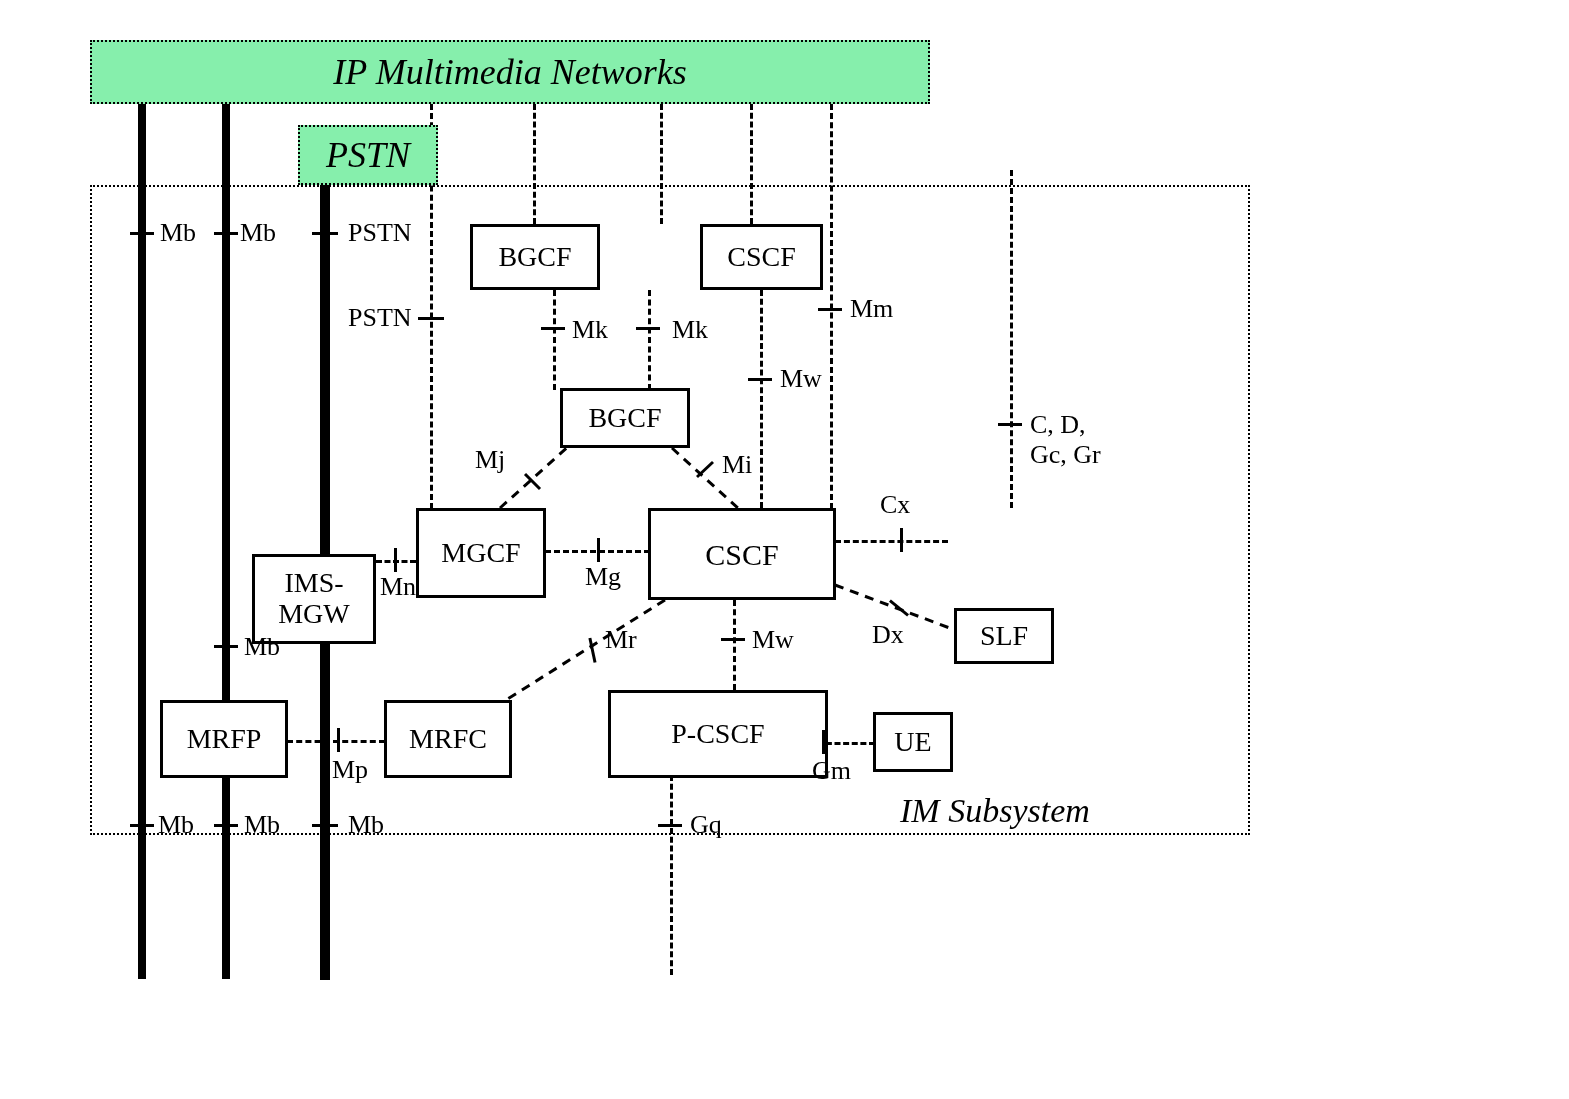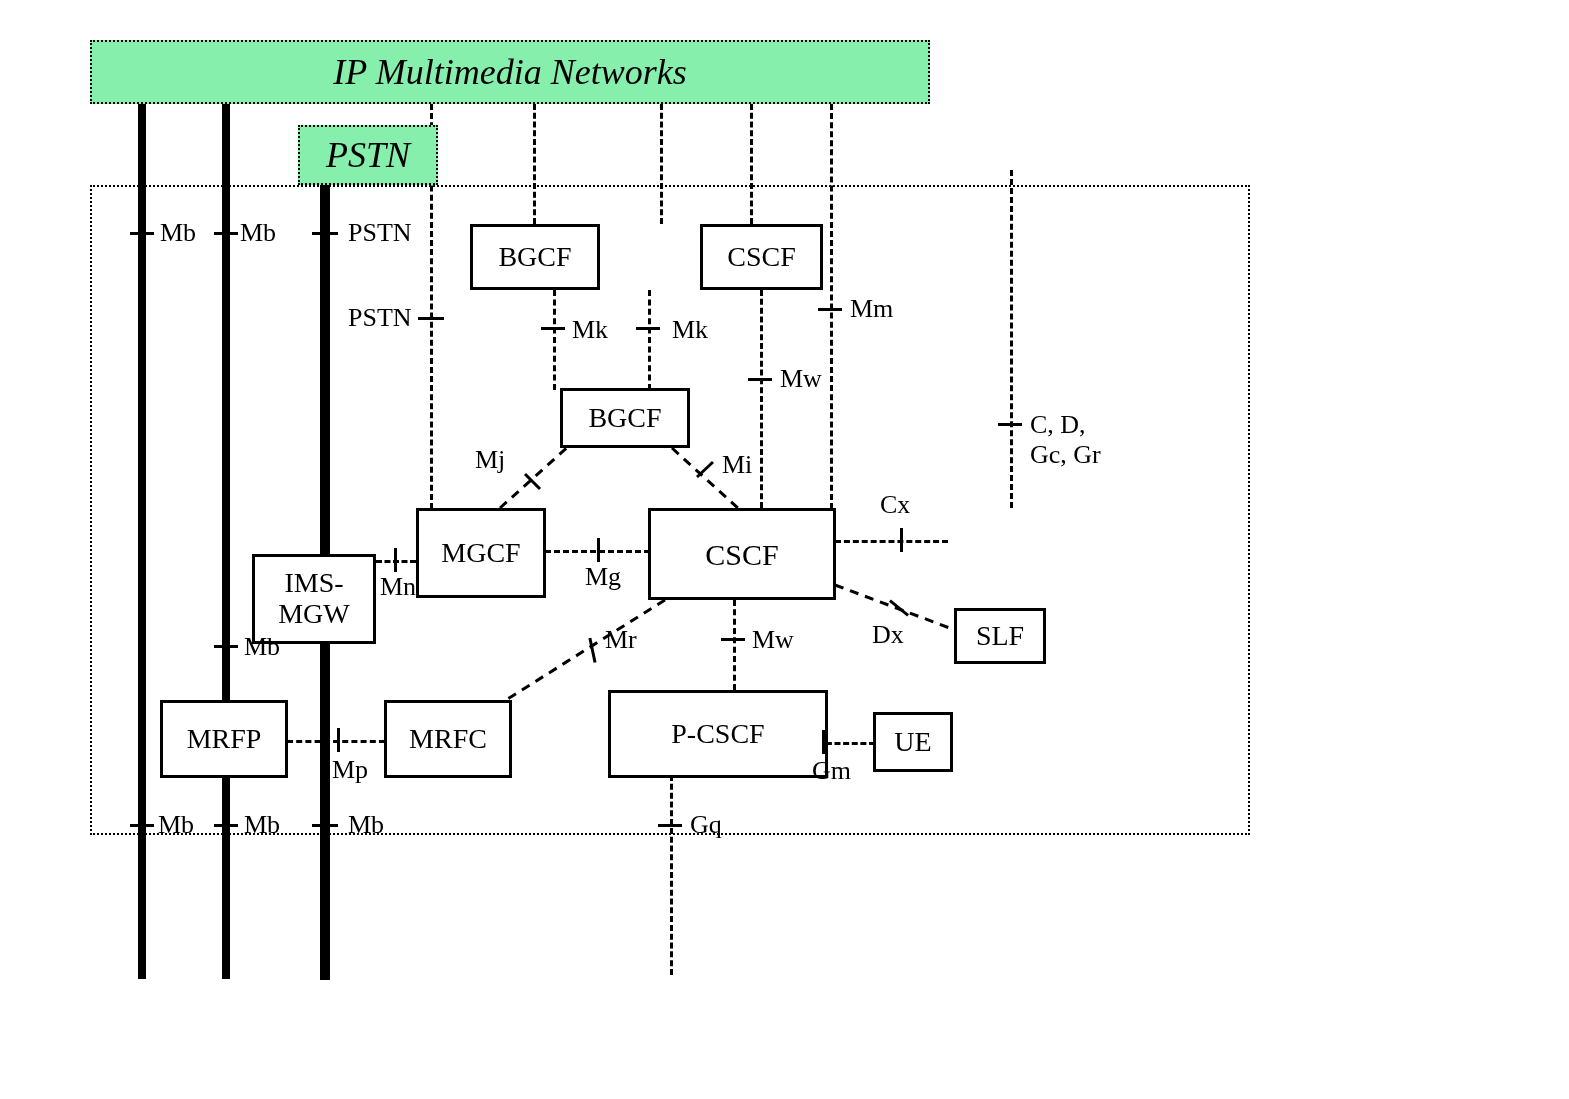--- a/index.html
+++ b/index.html
@@ -90,20 +90,21 @@
 <body>
 
 <div class="canvas">
 
   <div class="dotted-box title" style="left:90px; top:40px; width:840px; height:64px;">IP Multimedia Networks</div>
 
 
   <div class="dotted-box title" style="left:298px; top:125px; width:140px; height:60px;">PSTN</div>
 
   <div class="dotted-box" style="left:90px; top:185px; width:1160px; height:650px; background:transparent;"></div>
+  <div class="label im-sub" style="left:900px; top:792px;">IM Subsystem</div>
 
   <div class="solid-v" style="left:138px; top:104px; width:8px; height:875px;"></div>
   <div class="solid-v" style="left:222px; top:104px; width:8px; height:875px;"></div>
   <div class="solid-v" style="left:320px; top:185px; width:10px; height:795px;"></div>
 
   <div class="vline-dash" style="left:430px; top:104px; height:405px;"></div>
   <div class="vline-dash" style="left:533px; top:104px; height:120px;"></div>
   <div class="vline-dash" style="left:660px; top:104px; height:120px;"></div>
   <div class="vline-dash" style="left:750px; top:104px; height:120px;"></div>
   <div class="vline-dash" style="left:830px; top:104px; height:405px;"></div>
@@ -170,21 +171,21 @@
   <div class="tick tick-h" style="left:312px; top:824px; width:26px;"></div>
   <div class="tick tick-h" style="left:658px; top:824px; width:24px;"></div>
 
   <div class="box" style="left:470px; top:224px; width:130px; height:66px;">BGCF</div>
   <div class="box" style="left:700px; top:224px; width:123px; height:66px;">CSCF</div>
   <div class="box" style="left:560px; top:388px; width:130px; height:60px;">BGCF</div>
   <div class="box" style="left:252px; top:508px; width:124px; height:90px; white-space:pre;margin-top:46px;">IMS-
 MGW</div>
   <div class="box" style="left:416px; top:508px; width:130px; height:90px;">MGCF</div>
   <div class="box" style="left:648px; top:508px; width:188px; height:92px; font-size:30px;">CSCF</div>
-  <div class="box" style="left:954px; top:608px; width:92px; height:56px;">SLF</div>
+  <div class="box" style="left:954px; top:608px; width:100px; height:56px;">SLF</div>
   <div class="box" style="left:160px; top:700px; width:128px; height:78px;">MRFP</div>
   <div class="box" style="left:384px; top:700px; width:128px; height:78px;">MRFC</div>
   <div class="box" style="left:580px; top:690px; width:220px; height:88px;margin-left:28px;">P-CSCF</div>
   <div class="box" style="left:873px; top:712px; width:80px; height:60px;">UE</div>
 
   <div class="iface-label" style="left:160px; top:218px;">Mb</div>
   <div class="iface-label" style="left:240px; top:218px;">Mb</div>
   <div class="iface-label" style="left:348px; top:218px;">PSTN</div>
   <div class="iface-label" style="left:348px; top:303px;">PSTN</div>
   <div class="iface-label" style="left:572px; top:315px;">Mk</div>

